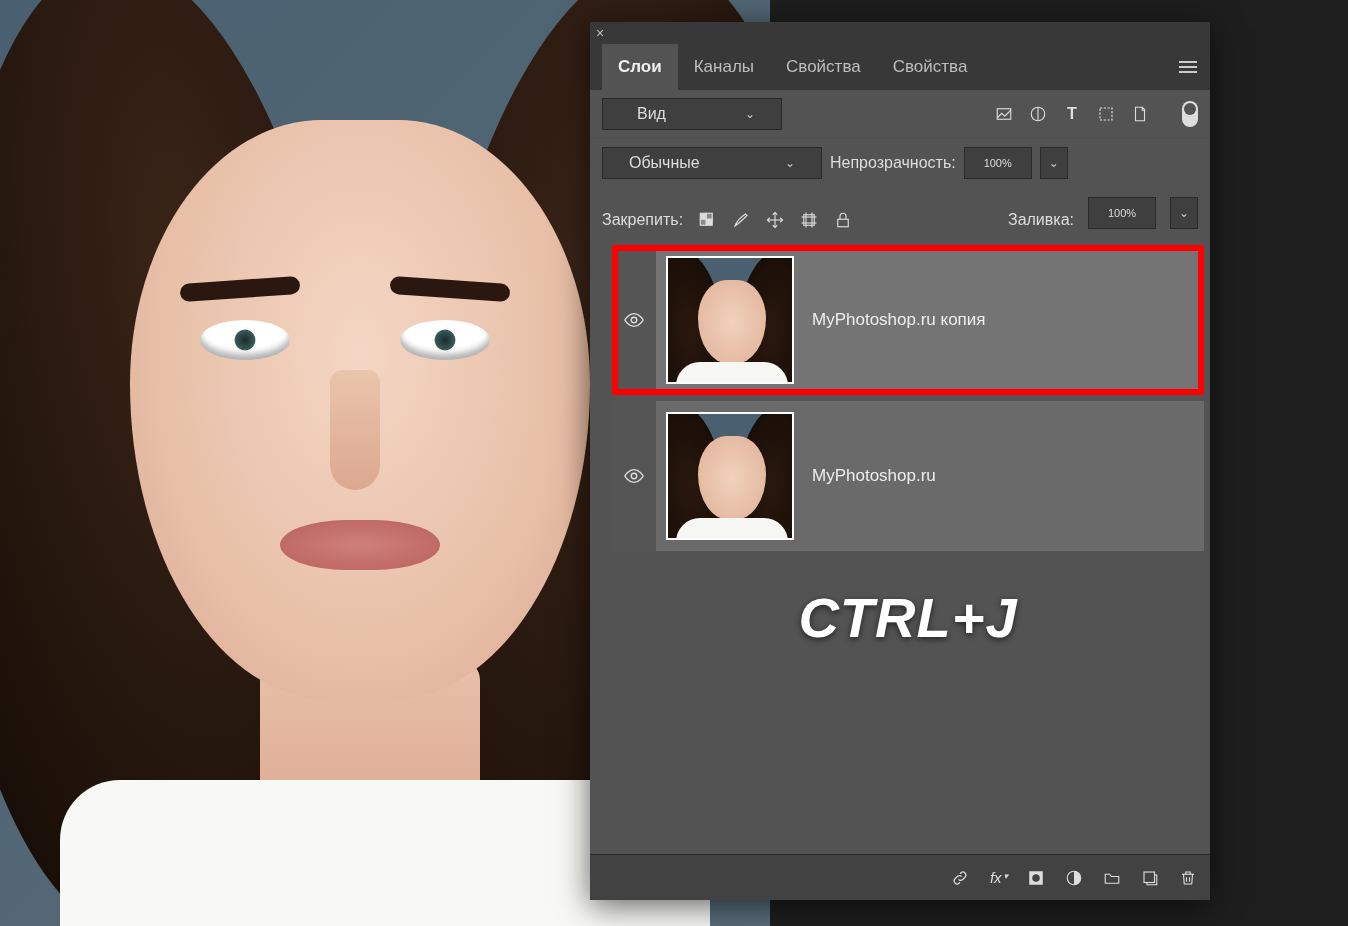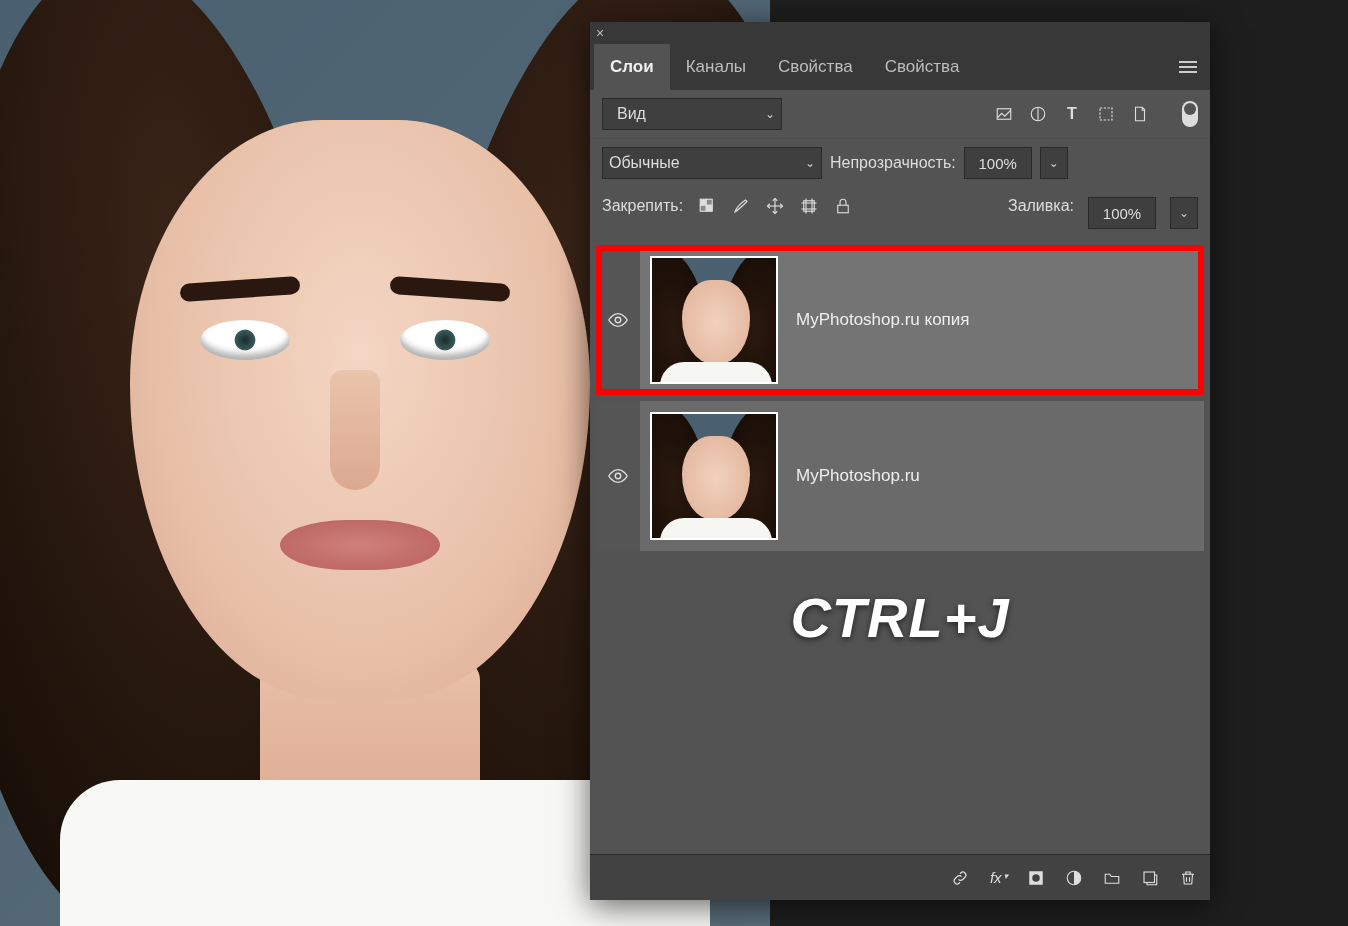--- a/index.html
+++ b/index.html
@@ -86,73 +86,73 @@
     box-shadow:0 6px 30px rgba(0,0,0,0.6);
     display:flex; flex-direction:column;
   }
   .panel-titlebar {
     height:22px; background:#383838;
     display:flex; align-items:center; padding:0 6px;
   }
   .close-x { color:#bbb; font-size:14px; cursor:pointer; }
   .tabs {
     display:flex; align-items:center; height:46px; background:#383838;
-    padding-left:4px;
+    padding-left:12px;
   }
   .tab {
     padding:0 16px; height:46px; display:flex; align-items:center;
     color:#bdbdbd; font-size:17px; cursor:pointer;
   }
   .tab.active { background:#535353; color:#f0f0f0; font-weight:600; }
   .tab-menu {
     margin-left:auto; width:44px; height:46px; display:flex; align-items:center; justify-content:center;
     cursor:pointer;
   }
   .hamburger { width:18px; height:2px; background:#ccc; position:relative; }
   .hamburger::before,.hamburger::after{content:"";position:absolute;left:0;width:18px;height:2px;background:#ccc;}
   .hamburger::before{top:-5px;} .hamburger::after{top:5px;}
   .row {
     display:flex; align-items:center; padding:8px 12px; gap:8px;
   }
   .row + .row { border-top:1px solid rgba(0,0,0,0.05); }
   .dropdown {
     background:#3f3f3f; border:1px solid #2a2a2a; height:32px;
-    display:flex; align-items:center; padding:0 6px; color:#ddd; font-size:16px;
+    display:flex; align-items:center; padding:0 26px; color:#ddd; font-size:16px;
     cursor:pointer; gap:8px; position:relative;
   }
   .dropdown .chev { margin-left:auto; font-size:12px; color:#ccc;}
   .search-dd { width:180px; }
   .blend-dd { width:220px;justify-content:space-between; }
   .icon-row { display:flex; gap:14px; align-items:center; margin-left:auto; }
   .ico {
     width:20px; height:18px; display:flex; align-items:center; justify-content:center;
     color:#ddd; cursor:pointer;
   }
   .ico svg { width:18px; height:18px; stroke:#ddd; fill:none; stroke-width:1.5; }
   .toggle-pill {
     width:16px; height:26px; background:#ddd; border-radius:8px; position:relative; margin-left:18px;
   }
   .toggle-pill::after{content:"";position:absolute;top:2px;left:2px;width:12px;height:12px;border-radius:50%;background:#535353;}
   .label { font-size:16px; color:#ddd; white-space:nowrap; }
   .value-box {
     background:#3f3f3f; border:1px solid #2a2a2a; height:32px; width:68px;
-    display:flex; align-items:center; justify-content:center; color:#ddd; font-size:15px;
+    display:flex; align-items:center; justify-content:center; color:#ddd; font-size:11px;
   }
   .chev-box {
     background:#3f3f3f; border:1px solid #2a2a2a; height:32px; width:28px;
     display:flex; align-items:center; justify-content:center; color:#ccc; font-size:12px;
     cursor:pointer;
   }
-  .lock-row { padding:10px 12px; display:flex; align-items:flex-start; gap:14px; }
+  .lock-row { padding:10px 12px; display:flex; align-items:flex-end; gap:14px; }
   .lock-icons { display:flex; gap:14px; align-items:center; }
   .lock-icons .ico { cursor:pointer; }
   .spacer { flex:1; }
   .layers-list{
     flex:1; overflow:auto; padding:6px 6px 0 6px;
-    display:flex; flex-direction:column; gap:6px;
+    display:flex; flex-direction:column; gap:6px;margin-left:16px;
   }
   .layer {
     display:flex; align-items:center; background:#6a6a6a;
     height:150px; position:relative;
   }
   .layer.highlight { outline:6px solid #ff0000; outline-offset:-6px; background:#747474; }
   .visibility {
     width:44px; height:100%; background:#555; display:flex; align-items:center; justify-content:center;
     cursor:pointer;
   }

